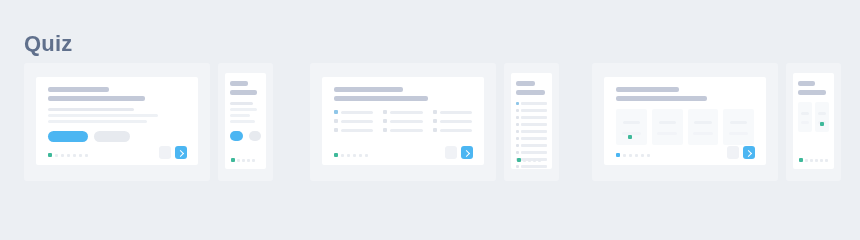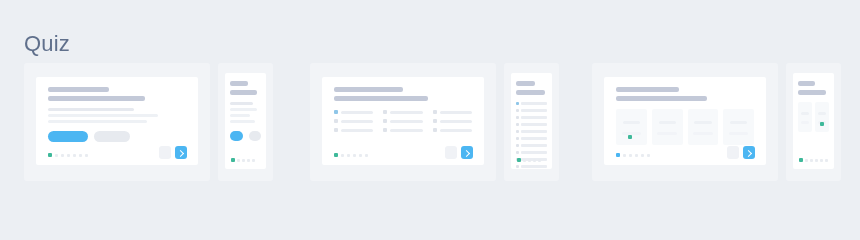--- a/index.html
+++ b/index.html
@@ -14,21 +14,21 @@
     overflow: hidden;
     position: relative;
   }
 
   
   .page-title {
     position: absolute;
     left: 24px;
     top: 18px;
     font-size: 22px;
-    font-weight: normal;
+    font-weight: bold;
     color: #60708c;
     letter-spacing: 0.2px;
     line-height: 1;
   }
 
   
   .gallery {
     position: absolute;
     left: 0;
     top: 63px;

